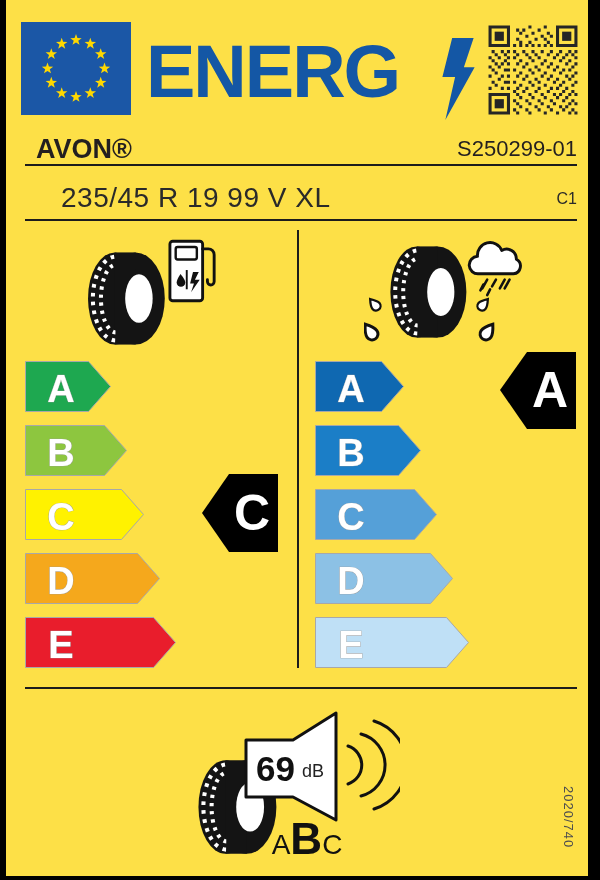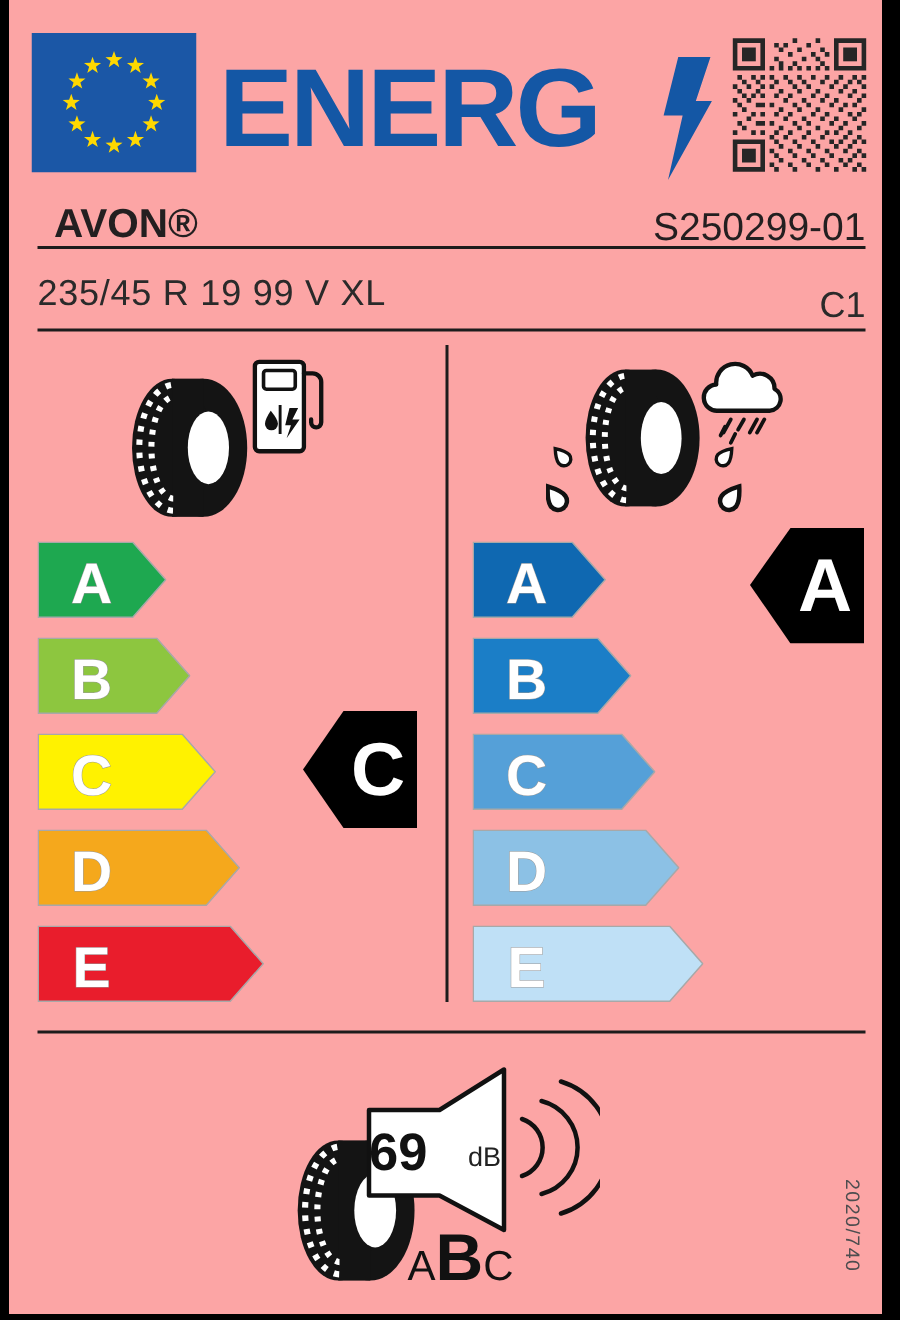--- a/index.html
+++ b/index.html
@@ -1,28 +1,28 @@
 <!DOCTYPE html>
 <html><head>
 <meta charset="utf-8">
 <style>
   * { margin:0; padding:0; box-sizing:border-box; }
   body { background:#fff; font-family:"Liberation Sans", sans-serif; }
-  #label { position:relative; width:600px; height:880px; background:#fca5a5; overflow:hidden; }
+  #label { position:relative; width:600px; height:880px; background:#fde047; overflow:hidden; }
   .abs { position:absolute; }
   .frame { background:#000; }
   .rule { background:#1c1c1c; }
   #energ-text { font-weight:700; font-size:74px; letter-spacing:-2px; color:#1457a5; line-height:1; }
   .brand-name { font-size:27px; font-weight:700; color:#231f20; }
-  .article { font-size:26px; color:#231f20; }
-  .size-text { font-size:24px; color:#2a2a2a; letter-spacing:0.5px; }
-  .class-text { font-size:24px; color:#2a2a2a; }
+  .article { font-size:22px; color:#231f20; }
+  .size-text { font-size:28px; color:#2a2a2a; letter-spacing:0.5px;margin-left:36px; }
+  .class-text { font-size:16px; color:#2a2a2a; }
   .arrow-letter { font-family:"Liberation Sans",sans-serif; font-weight:700; font-size:38px; }
   .ind-letter { font-family:"Liberation Sans",sans-serif; font-weight:700; font-size:50px; }
-  #db-box { display:flex; align-items:center; justify-content:space-between; }
+  #db-box { display:flex; align-items:center; justify-content:center; }
   #db-value { font-size:35px; font-weight:700; color:#111; }
   #db-unit { font-size:18px; color:#222; margin-left:7px; margin-top:6px; }
   #noise-classes { display:flex; align-items:baseline; justify-content:center; color:#111; }
   .nc-small { font-size:28px; }
   .nc-big { font-size:44px; font-weight:700; }
   #reg-number { writing-mode:vertical-rl; font-size:13px; color:#4d4d4f; letter-spacing:1px; }
 </style>
 </head>
 <body>
 

